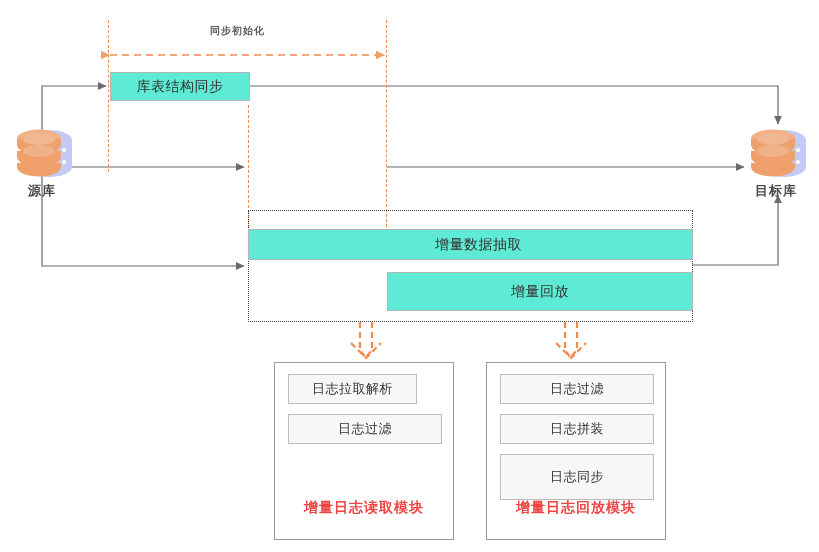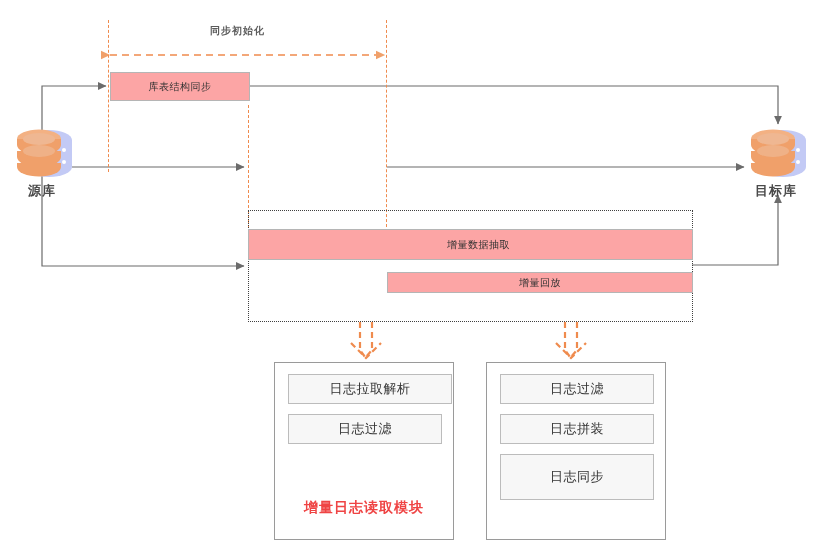--- a/index.html
+++ b/index.html
@@ -20,28 +20,28 @@
   .svg-layer {
     position: absolute;
     left: 0;
     top: 0;
     width: 819px;
     height: 552px;
   }
   
   .pbox {
     position: absolute;
-    background: #fca5a5;
+    background: #5eead4;
     border: 1px solid #b5b5b5;
     box-sizing: border-box;
     display: flex;
     align-items: center;
     justify-content: center;
     color: #333333;
-    font-size: 10px;
+    font-size: 14px;
     letter-spacing: 0.5px;
     white-space: nowrap;
   }
   .pbox.inner {
     background: #f7f7f7;
     border: 1px solid #bcbcbc;
     font-size: 13px;
   }
   
   .module {
@@ -174,43 +174,44 @@
     <span>库表结构同步</span>
   </div>
 
 
   <div class="dotted-box" style="left:248px; top:210px; width:445px; height:112px;"></div>
 
   <div class="pbox" style="left:248px; top:229px; width:445px; height:31px;padding-left:16px;">
     <span>增量数据抽取</span>
   </div>
 
-  <div class="pbox" style="left:387px; top:272px; width:306px; height:21px;">
+  <div class="pbox" style="left:387px; top:272px; width:306px; height:39px;">
     <span>增量回放</span>
   </div>
 
   <div class="module" style="left:274px; top:362px; width:180px; height:178px;">
-    <div class="pbox inner" style="left:13px; top:11px; width:164px; height:30px;">
+    <div class="pbox inner" style="left:13px; top:11px; width:129px; height:30px;">
       <span>日志拉取解析</span>
     </div>
     <div class="pbox inner" style="left:13px; top:51px; width:154px; height:30px;">
       <span>日志过滤</span>
     </div>
     <div class="module-caption" style="top:136px;">增量日志读取模块</div>
   </div>
 
   <div class="module" style="left:486px; top:362px; width:180px; height:178px;">
     <div class="pbox inner" style="left:13px; top:11px; width:154px; height:30px;">
       <span>日志过滤</span>
     </div>
     <div class="pbox inner" style="left:13px; top:51px; width:154px; height:30px;">
       <span>日志拼装</span>
     </div>
     <div class="pbox inner" style="left:13px; top:91px; width:154px; height:46px;">
       <span>日志同步</span>
     </div>
+    <div class="module-caption" style="top:136px;">增量日志回放模块</div>
   </div>
 
   <div class="db-label" style="left:13px; top:182px; width:58px;">源库</div>
 
   <div class="db-label" style="left:747px; top:182px; width:58px;font-family:Liberation Serif, serif;">目标库</div>
 
 </div>
 
 </body></html>

